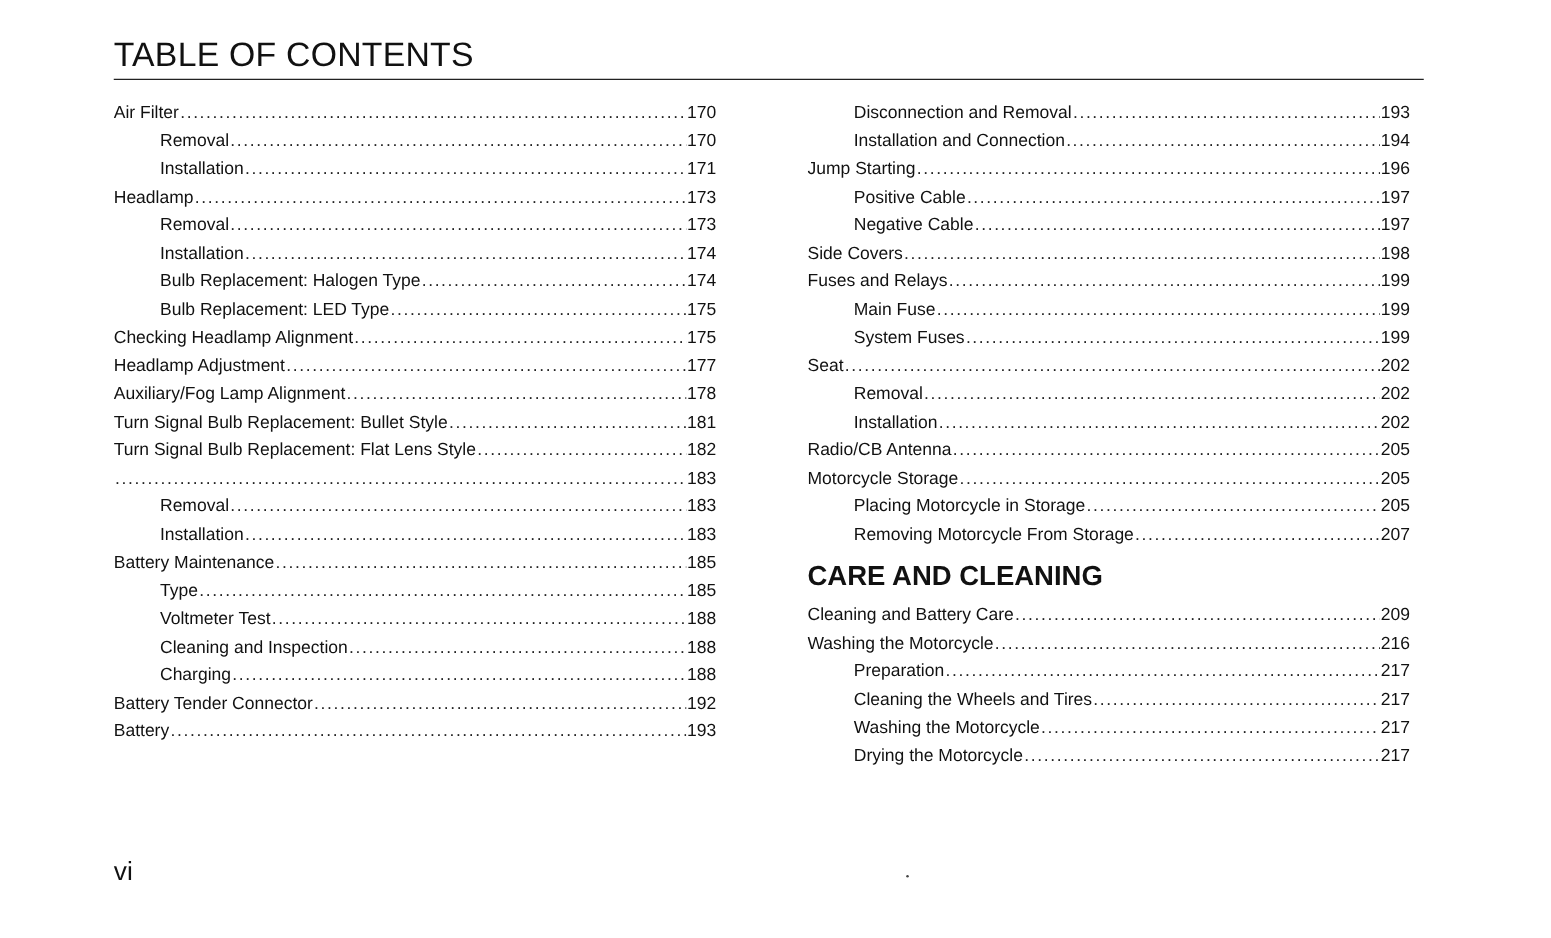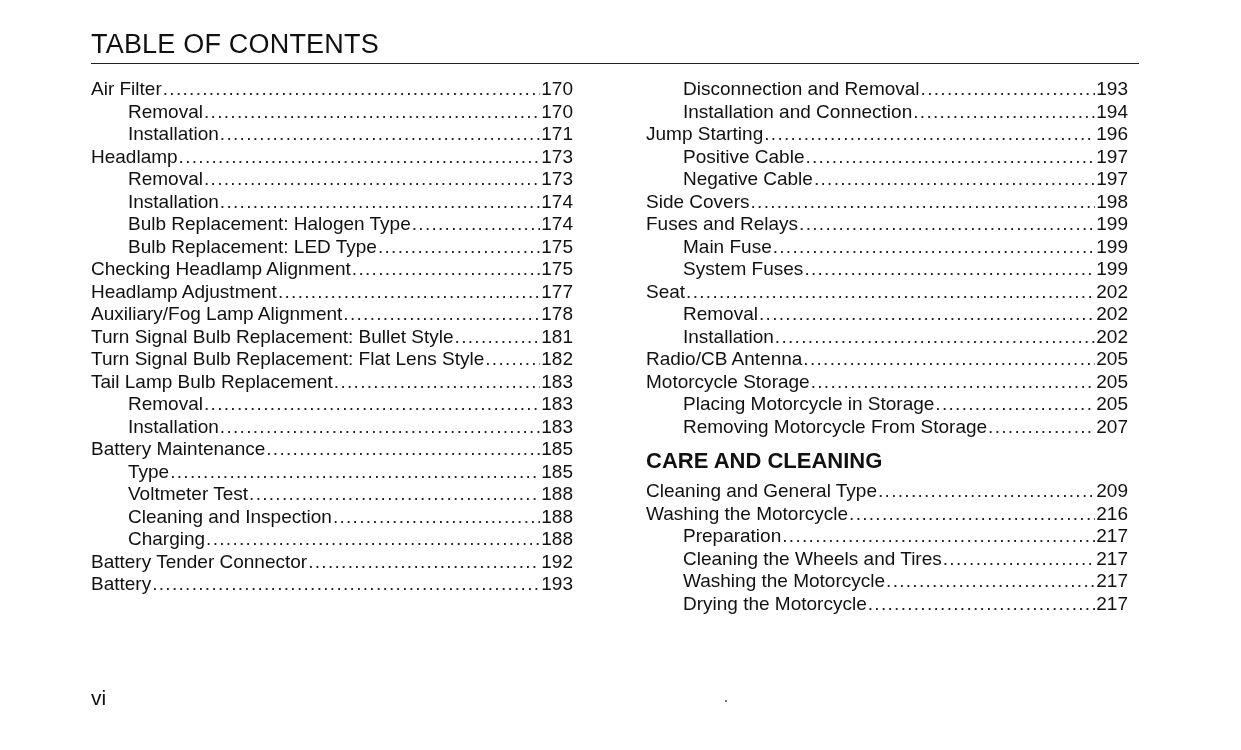--- a/index.html
+++ b/index.html
@@ -13,21 +13,21 @@
   }
   .rule {
     position: absolute; left: 91px; top: 63px; width: 1048px; height: 0;
     border-top: 1.5px solid #222;
   }
   .col { position: absolute; top: 78px; width: 482px; }
   .col.left { left: 91px; }
   .col.right { left: 646px; }
   .entry {
     display: flex; align-items: center; height: 22.5px;
-    font-size: 19px; line-height: 22.5px; white-space: nowrap; overflow: hidden;
+    font-size: 14px; line-height: 22.5px; white-space: nowrap; overflow: hidden;
   }
   .entry.sub { padding-left: 37px; }
   .entry .label { flex: 0 0 auto; }
   .entry .dots {
     flex: 1 1 auto; overflow: hidden; white-space: nowrap; margin: 0 1px;
     letter-spacing: 1.3px; color: #222;
   }
   .entry .dots::after {
     content: "....................................................................................................................................................................";
   }
@@ -110,21 +110,20 @@
       <span class="label">Turn Signal Bulb Replacement: Bullet Style</span>
       <span class="dots"></span>
       <span class="page">181</span>
     </div>
     <div class="entry">
       <span class="label">Turn Signal Bulb Replacement: Flat Lens Style</span>
       <span class="dots"></span>
       <span class="page">182</span>
     </div>
     <div class="entry">
-      <span class="label">Tail Lamp Bulb Replacement</span>
       <span class="dots"></span>
       <span class="page">183</span>
     </div>
     <div class="entry sub">
       <span class="label">Removal</span>
       <span class="dots"></span>
       <span class="page">183</span>
     </div>
     <div class="entry sub">
       <span class="label">Installation</span>
@@ -247,21 +246,21 @@
       </div>
       <div class="entry sub">
         <span class="label">Removing Motorcycle From Storage</span>
         <span class="dots"></span>
         <span class="page">207</span>
       </div>
     </div>
   <div class="section-heading">CARE AND CLEANING</div>
   <div id="care-col">
       <div class="entry">
-        <span class="label">Cleaning and General Type</span>
+        <span class="label">Cleaning and Battery Care</span>
         <span class="dots"></span>
         <span class="page">209</span>
       </div>
       <div class="entry">
         <span class="label">Washing the Motorcycle</span>
         <span class="dots"></span>
         <span class="page">216</span>
       </div>
       <div class="entry sub">
         <span class="label">Preparation</span>

